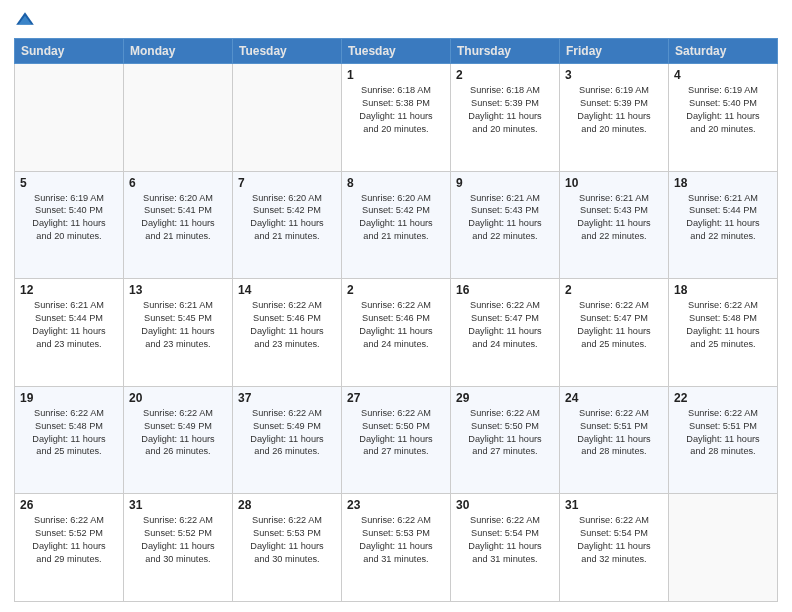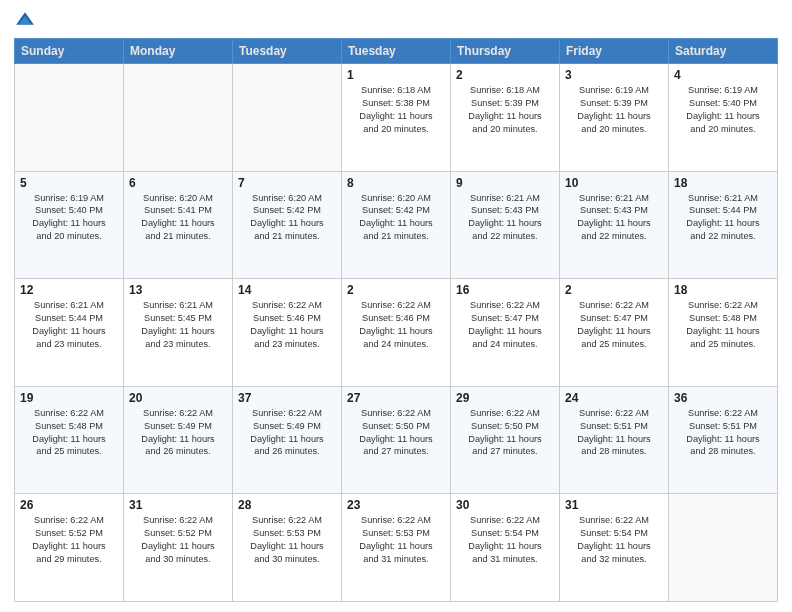--- a/index.html
+++ b/index.html
@@ -309,21 +309,21 @@
 and 27 minutes.</div>
           </td>
           <td>
             <span class="day-number">24</span>
             <div class="day-info" style="white-space: pre-line;">Sunrise: 6:22 AM
 Sunset: 5:51 PM
 Daylight: 11 hours
 and 28 minutes.</div>
           </td>
           <td>
-            <span class="day-number">36</span>
+            <span class="day-number">22</span>
             <div class="day-info" style="white-space: pre-line;">Sunrise: 6:22 AM
 Sunset: 5:51 PM
 Daylight: 11 hours
 and 28 minutes.</div>
           </td>
         </tr>
         <tr>
           <td>
             <span class="day-number">26</span>
             <div class="day-info" style="white-space: pre-line;">Sunrise: 6:22 AM

